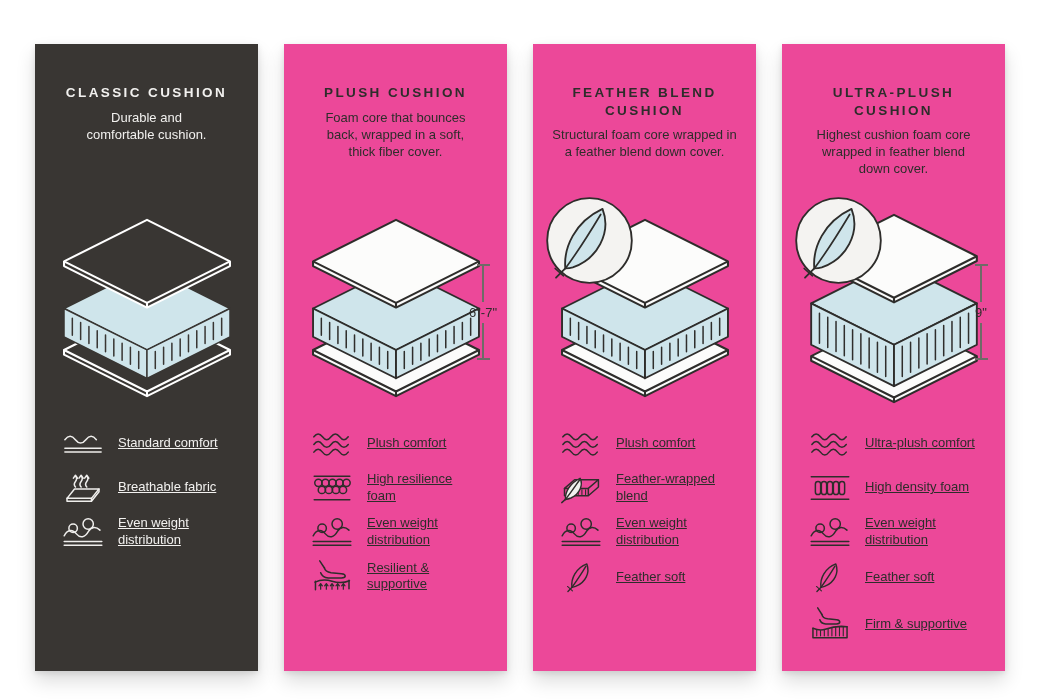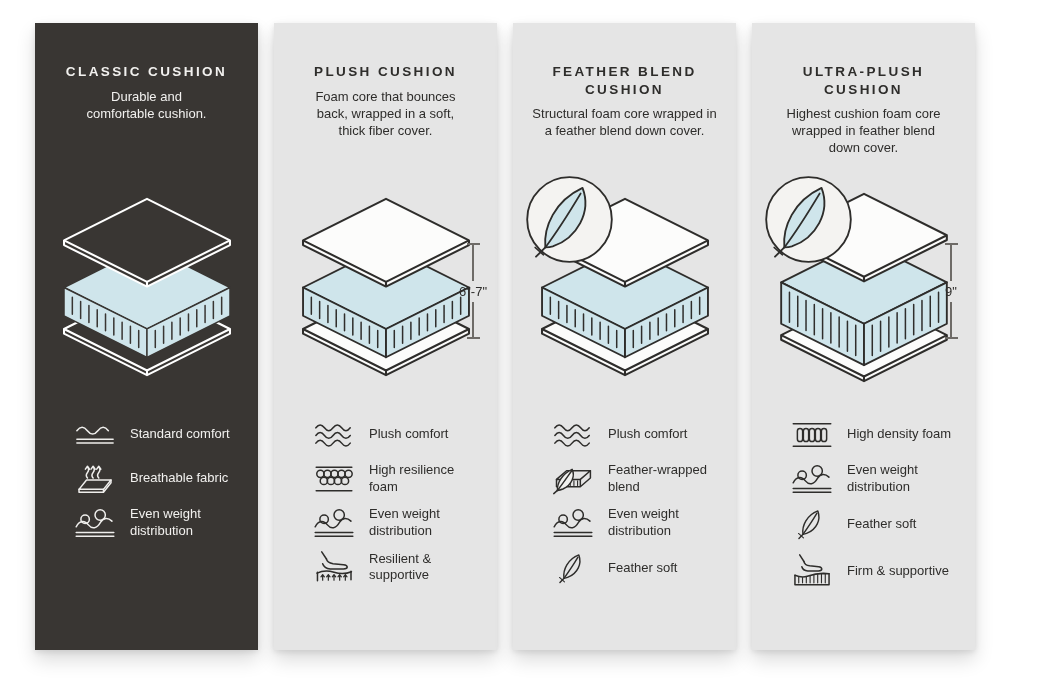--- a/index.html
+++ b/index.html
@@ -1,43 +1,43 @@
 <!DOCTYPE html>
 <html><head>
 <meta charset="utf-8">
 <style>
   html,body{margin:0;padding:0;}
   body{
     width:1049px;height:700px;background:#ffffff;
     font-family:"Liberation Sans", sans-serif;position:relative;overflow:hidden;
   }
-  .board{position:absolute;left:35px;top:23px;display:flex;gap:16px;}
+  .board{position:absolute;left:35px;top:44px;display:flex;gap:26px;}
   .card{
-    width:223px;height:627px;box-sizing:border-box;background:#e5e5e5;color:#2e2d2b;
+    width:223px;height:627px;box-sizing:border-box;background:#ec4899;color:#2e2d2b;
     box-shadow:0 10px 18px rgba(0,0,0,.14), 0 2px 6px rgba(0,0,0,.10);
     display:flex;flex-direction:column;
   }
   .card.dark{background:#393633;color:#f2f1ef;}
   .card-head{height:150px;box-sizing:border-box;padding:40px 12px 0;text-align:center;}
   .title{
     margin:0;font-size:13.5px;font-weight:bold;letter-spacing:2.4px;
     white-space:pre-line;line-height:1.3;
   }
   .desc{margin:7px 0 0;font-size:13px;line-height:1.32;white-space:pre-line;}
   .illo{position:relative;height:229px;display:flex;align-items:center;justify-content:center;}
   .cushion-svg{width:198px;display:flex;align-items:center;justify-content:center;}
   .badge{position:absolute;left:10px;top:0px;width:93px;height:93px;z-index:3;}
   .measure{
     position:absolute;right:2px;top:70px;height:96px;width:44px;z-index:2;
     display:flex;flex-direction:column;align-items:center;color:#2e2d2b;
   }
   .measure .cap{width:13px;height:2px;background:#6e6b67;flex:0 0 auto;}
   .measure .mline{width:1.6px;flex:1;background:#6e6b67;}
   .measure .mlabel{font-size:13px;padding:3px 0;white-space:nowrap;}
-  .features{list-style:none;margin:12px;padding:4px 8px 0 26px;}
+  .features{list-style:none;margin:0;padding:4px 8px 0 26px;text-decoration:underline;}
   .feature{display:flex;align-items:center;margin-bottom:11px;min-height:33px;}
   .ficon{width:44px;flex:0 0 44px;margin-right:13px;display:flex;align-items:center;justify-content:center;}
   .ficon svg{stroke:currentColor;fill:none;stroke-width:1.6;stroke-linecap:round;stroke-linejoin:round;}
   .card.dark .ficon svg{stroke:#efeeec;}
   .flabel{font-size:13px;line-height:1.25;white-space:pre-line;}
   .defs{position:absolute;width:0;height:0;overflow:hidden;}
 </style>
 </head>
 <body>
 
@@ -340,20 +340,28 @@
         <span class="cap"></span>
         <span class="mline"></span>
         <span class="mlabel">9"</span>
         <span class="mline"></span>
         <span class="cap"></span>
       </div>
     </div>
     <ul class="features">
       <li class="feature">
         <span class="ficon">
+            <svg viewBox="0 0 44 30" width="42" height="29">
+              <use href="#i-waves"></use>
+            </svg>
+          </span>
+        <span class="flabel">Ultra-plush comfort</span>
+      </li>
+      <li class="feature">
+        <span class="ficon">
             <svg viewBox="0 0 44 32" width="42" height="30">
               <use href="#i-high-density-foam"></use>
             </svg>
           </span>
         <span class="flabel">High density foam</span>
       </li>
       <li class="feature">
         <span class="ficon">
             <svg viewBox="0 0 44 34" width="42" height="32">
               <use href="#i-even-weight"></use>

